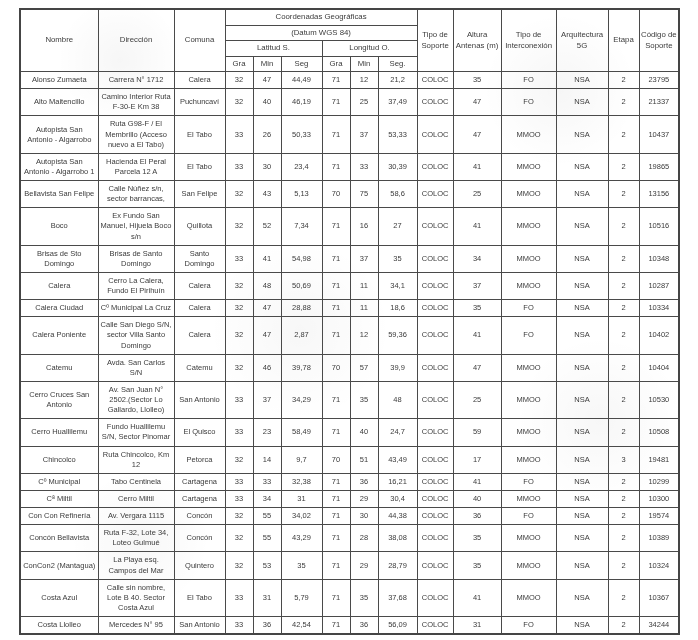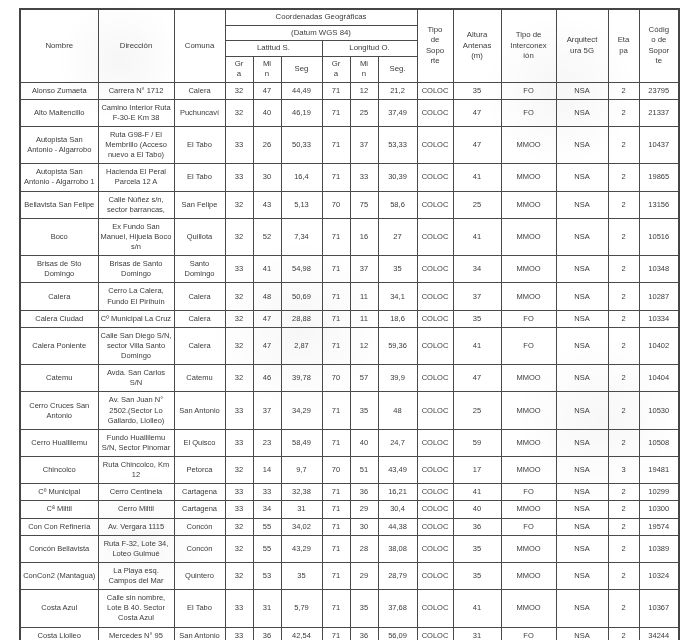--- a/index.html
+++ b/index.html
@@ -44,21 +44,21 @@
     border: 1px solid #4a4a4a;
     font-weight: normal;
     text-align: center;
     vertical-align: middle;
     font-size: 7.5px;
     line-height: 1.35;
     padding: 3px 2px;
     overflow: hidden;
     word-wrap: break-word;
   }
-  table.grid thead th { font-size: 7.8px; padding: 2px 8px; }
+  table.grid thead th { font-size: 7.8px; padding: 2px 0; }
   col.c-nombre  { width: 78px; }
   col.c-dir     { width: 76px; }
   col.c-comuna  { width: 51px; }
   col.c-gra     { width: 28px; }
   col.c-min     { width: 28px; }
   col.c-seg     { width: 41px; }
   col.c-seg2    { width: 39px; }
   col.c-tipo    { width: 36px; }
   col.c-altura  { width: 48px; }
   col.c-inter   { width: 55px; }
@@ -170,21 +170,21 @@
           <td>NSA</td>
           <td>2</td>
           <td>10437</td>
         </tr>
         <tr>
           <td>Autopista San Antonio - Algarrobo 1</td>
           <td>Hacienda El Peral Parcela 12 A</td>
           <td>El Tabo</td>
           <td>33</td>
           <td>30</td>
-          <td>16,4</td>
+          <td>23,4</td>
           <td>71</td>
           <td>33</td>
           <td>30,39</td>
           <td>COLOC</td>
           <td>41</td>
           <td>MMOO</td>
           <td>NSA</td>
           <td>2</td>
           <td>19865</td>
         </tr>
@@ -353,21 +353,21 @@
           <td>43,49</td>
           <td>COLOC</td>
           <td>17</td>
           <td>MMOO</td>
           <td>NSA</td>
           <td>3</td>
           <td>19481</td>
         </tr>
         <tr>
           <td>Cº Municipal</td>
-          <td>Cerro Centinela</td>
+          <td>Tabo Centinela</td>
           <td>Cartagena</td>
           <td>33</td>
           <td>33</td>
           <td>32,38</td>
           <td>71</td>
           <td>36</td>
           <td>16,21</td>
           <td>COLOC</td>
           <td>41</td>
           <td>FO</td>

